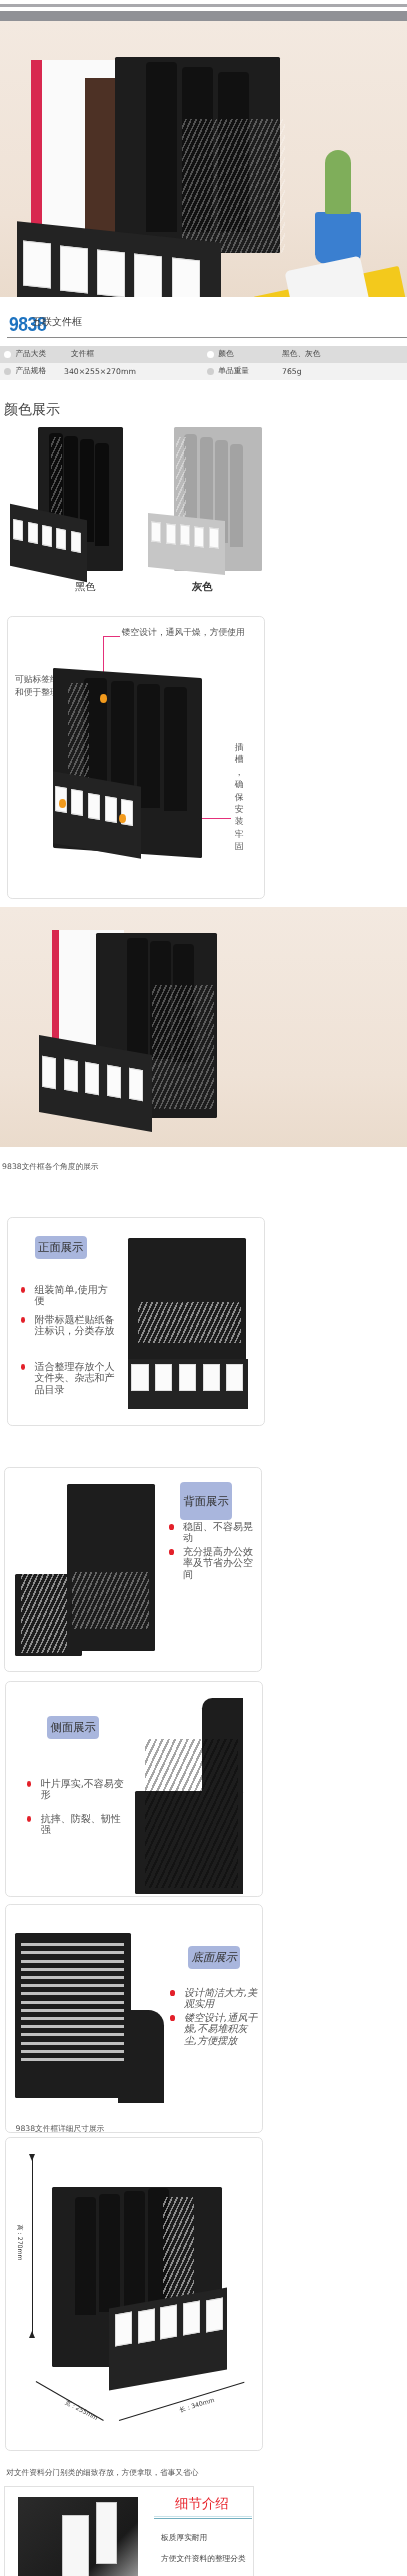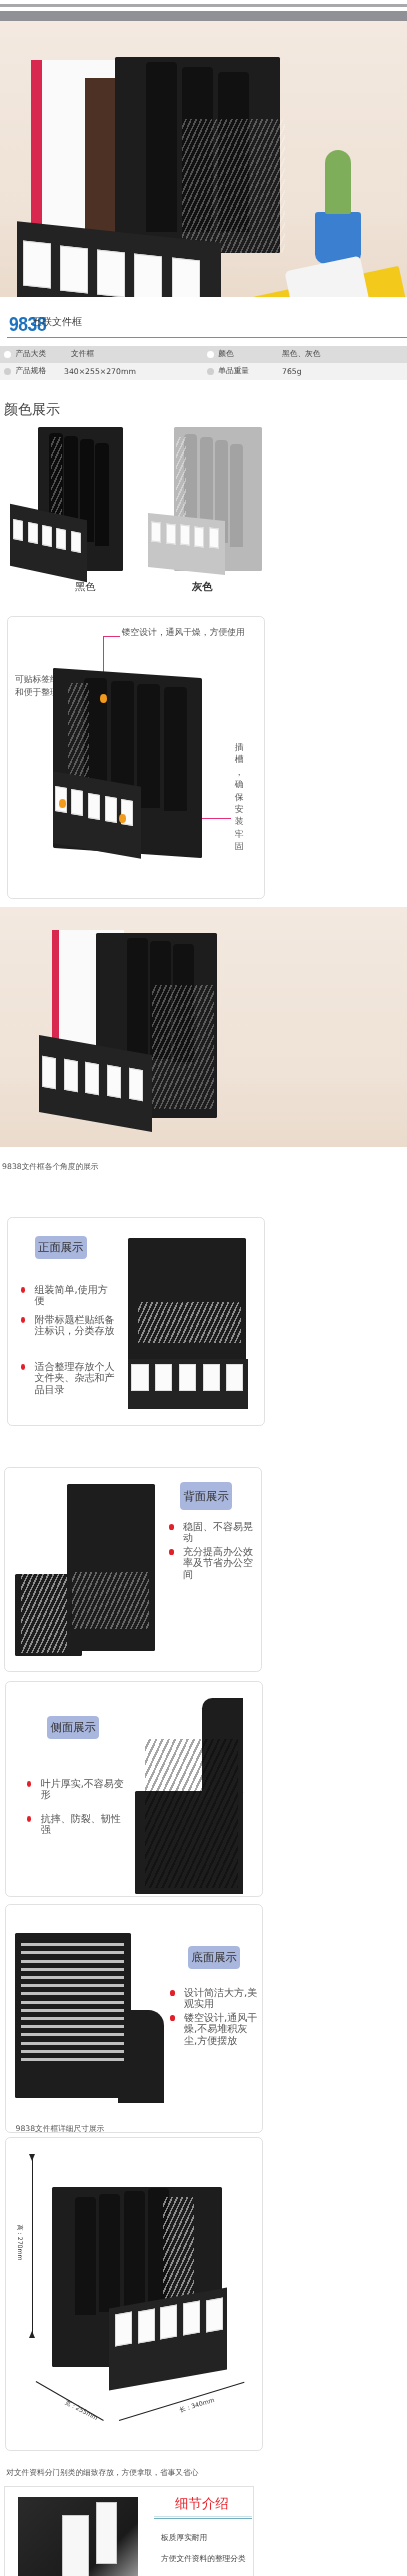--- a/index.html
+++ b/index.html
@@ -240,21 +240,21 @@
   </div>
 </div>
 
 <div class="abs card" style="left:4.1px;top:1467px;width:258px;height:205px;">
   <div class="rack" style="left:10.3px;top:15.5px;width:149px;height:178px;">
     <div class="body" style="left:52px;top:0;width:88px;height:167px;"></div>
     <div class="body" style="left:0;top:90px;width:67px;height:82px;"></div>
     <div class="holes" style="left:5.2px;top:20.6px;width:46px;height:149px;opacity:.9;"></div>
     <div class="holes" style="left:57px;top:88px;width:77px;height:57px;opacity:.6;"></div>
   </div>
-  <div class="abs tag-btn" style="left:175px;top:14.4px;width:52px;height:28px;">背面展示</div>
+  <div class="abs tag-btn" style="left:175px;top:14.4px;width:52px;height:38px;">背面展示</div>
   <div class="abs bullet" style="left:164px;top:53px;width:88px;">
       <span class="red-dot"></span>
       <span>稳固、不容易晃动</span>
     </div>
   <div class="abs bullet" style="left:164px;top:78px;width:88px;">
       <span class="red-dot"></span>
       <span>充分提高办公效率及节省办公空间</span>
     </div>
 </div>
 
@@ -268,21 +268,21 @@
       <span class="red-dot"></span>
       <span>抗摔、防裂、韧性强</span>
     </div>
   <div class="rack" style="left:129px;top:15.5px;width:113px;height:198px;">
     <div class="body" style="left:67px;top:0;width:41px;height:196px;border-radius:10.3px 0 0 0;"></div>
     <div class="body" style="left:0;top:93px;width:108px;height:103px;"></div>
     <div class="holes" style="left:10.3px;top:41px;width:93px;height:149px;opacity:.35;background:repeating-linear-gradient(115deg, transparent 0 3.6px, #000 3.6px 5.7px);"></div>
   </div>
 </div>
 
-<div class="abs card" style="left:5.2px;top:1904px;width:258px;height:229px;">
+<div class="abs card" style="left:5.2px;top:1904px;width:258px;height:229px;font-style:italic;">
   <div class="rack" style="left:9.3px;top:28px;width:155px;height:170px;">
     <div class="body" style="left:0;top:0;width:116px;height:165px;"></div>
     <div class="body" style="left:103px;top:77px;width:46px;height:93px;border-radius:0 15.5px 0 0;"></div>
     <div class="holes" style="left:5.2px;top:5.2px;width:103px;height:124px;opacity:.9;background:repeating-linear-gradient(180deg, transparent 0 5.2px, rgba(255,255,255,.8) 5.2px 8.2px);"></div>
   </div>
   <div class="abs tag-btn" style="left:182px;top:41px;width:52px;height:23px;">底面展示</div>
   <div class="abs bullet" style="left:164px;top:82px;width:90px;">
       <span class="red-dot"></span>
       <span>设计简洁大方,美观实用</span>
     </div>

